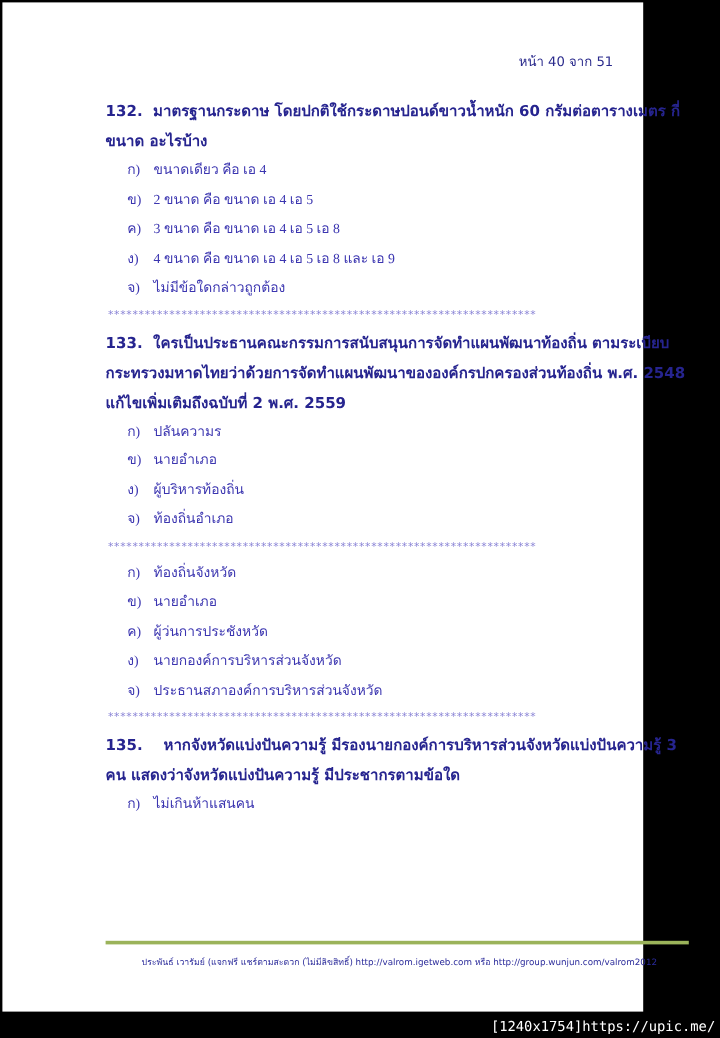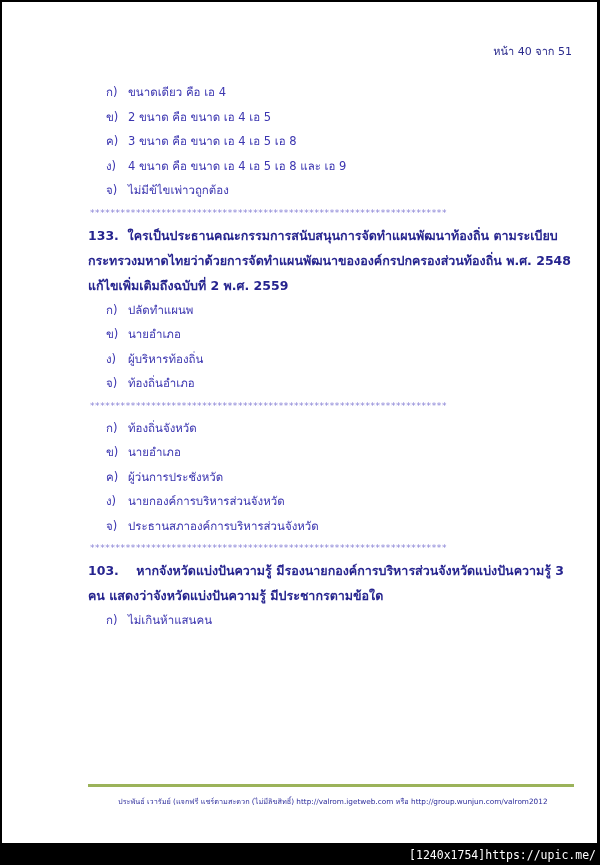--- a/index.html
+++ b/index.html
@@ -11,21 +11,21 @@
     width: 600px;
     height: 865px;
     position: relative;
     overflow: hidden;
     font-family: "DejaVu Sans", "Liberation Sans", sans-serif;
   }
   .page {
     position: absolute;
     left: 2px;
     top: 2px;
-    width: 595px;
+    width: 534px;
     height: 841px;
     background: #ffffff;
   }
   .page-number {
     position: absolute;
     right: 25px;
     top: 40px;
     font-size: 11px;
     color: #2a2a8c;
   }
@@ -45,20 +45,21 @@
   .options {
     list-style: none;
     margin: 0;
     padding: 0 0 0 18px;
   }
   .option {
     font-size: 11.5px;
     color: #3b35b0;
     line-height: 24.5px;
     white-space: nowrap;
+    font-family: Liberation Serif, serif;
   }
   .option .letter {
     display: inline-block;
     min-width: 22px;
   }
   .separator {
     font-size: 9px;
     color: #8a84d6;
     letter-spacing: 0.6px;
     line-height: 20px;
@@ -98,54 +99,55 @@
 </style>
 </head>
 <body>
 
 <div class="page">
   <div class="page-number">หน้า 40 จาก 51</div>
 
   <div class="content">
 
     <div class="q-block">
+      <p class="question"><span>132.</span>&nbsp; <span>มาตรฐานกระดาษ โดยปกติใช้กระดาษปอนด์ขาวน้ำหนัก 60 กรัมต่อตารางเมตร กี่ขนาด อะไรบ้าง</span></p>
       <ul class="options">
         <li class="option"><span class="letter">ก)</span><span>ขนาดเดียว คือ เอ 4</span></li>
         <li class="option"><span class="letter">ข)</span><span>2 ขนาด คือ ขนาด เอ 4 เอ 5</span></li>
         <li class="option"><span class="letter">ค)</span><span>3 ขนาด คือ ขนาด เอ 4 เอ 5 เอ 8</span></li>
         <li class="option"><span class="letter">ง)</span><span>4 ขนาด คือ ขนาด เอ 4 เอ 5 เอ 8 และ เอ 9</span></li>
-        <li class="option"><span class="letter">จ)</span><span>ไม่มีข้ไขเพ่าวถูกต้อง</span></li>
+        <li class="option"><span class="letter">จ)</span><span>ไม่มีข้อใดกล่าวถูกต้อง</span></li>
       </ul>
     </div>
     <div class="separator">**********************************************************************</div>
 
     <div class="q-block">
       <p class="question"><span>133.</span>&nbsp; <span>ใครเป็นประธานคณะกรรมการสนับสนุนการจัดทำแผนพัฒนาท้องถิ่น ตามระเบียบกระทรวงมหาดไทยว่าด้วยการจัดทำแผนพัฒนาขององค์กรปกครองส่วนท้องถิ่น พ.ศ. 2548 แก้ไขเพิ่มเติมถึงฉบับที่ 2 พ.ศ. 2559</span></p>
       <ul class="options">
-        <li class="option"><span class="letter">ก)</span><span>ปลัดทำแผนพ</span></li>
+        <li class="option"><span class="letter">ก)</span><span>ปลันความร</span></li>
         <li class="option"><span class="letter">ข)</span><span>นายอำเภอ</span></li>
         <li class="option"><span class="letter">ง)</span><span>ผู้บริหารท้องถิ่น</span></li>
         <li class="option"><span class="letter">จ)</span><span>ท้องถิ่นอำเภอ</span></li>
       </ul>
     </div>
     <div class="separator">**********************************************************************</div>
 
     <div class="q-block">
       <ul class="options">
         <li class="option"><span class="letter">ก)</span><span>ท้องถิ่นจังหวัด</span></li>
         <li class="option"><span class="letter">ข)</span><span>นายอำเภอ</span></li>
         <li class="option"><span class="letter">ค)</span><span>ผู้ว่นการประชังหวัด</span></li>
         <li class="option"><span class="letter">ง)</span><span>นายกองค์การบริหารส่วนจังหวัด</span></li>
         <li class="option"><span class="letter">จ)</span><span>ประธานสภาองค์การบริหารส่วนจังหวัด</span></li>
       </ul>
     </div>
     <div class="separator">**********************************************************************</div>
 
     <div class="q-block">
-      <p class="question"><span>103.</span>&nbsp;&nbsp;&nbsp; <span>หากจังหวัดแบ่งปันความรู้ มีรองนายกองค์การบริหารส่วนจังหวัดแบ่งปันความรู้ 3 คน แสดงว่าจังหวัดแบ่งปันความรู้ มีประชากรตามข้อใด</span></p>
+      <p class="question"><span>135.</span>&nbsp;&nbsp;&nbsp; <span>หากจังหวัดแบ่งปันความรู้ มีรองนายกองค์การบริหารส่วนจังหวัดแบ่งปันความรู้ 3 คน แสดงว่าจังหวัดแบ่งปันความรู้ มีประชากรตามข้อใด</span></p>
       <ul class="options">
         <li class="option"><span class="letter">ก)</span><span>ไม่เกินห้าแสนคน</span></li>
       </ul>
     </div>
 
   </div>
 
   <div class="footer-rule"></div>
   <div class="footer-text">ประพันธ์ เวารัมย์ (แจกฟรี แชร์ตามสะดวก (ไม่มีลิขสิทธิ์) http://valrom.igetweb.com หรือ http://group.wunjun.com/valrom2012</div>
 </div>

